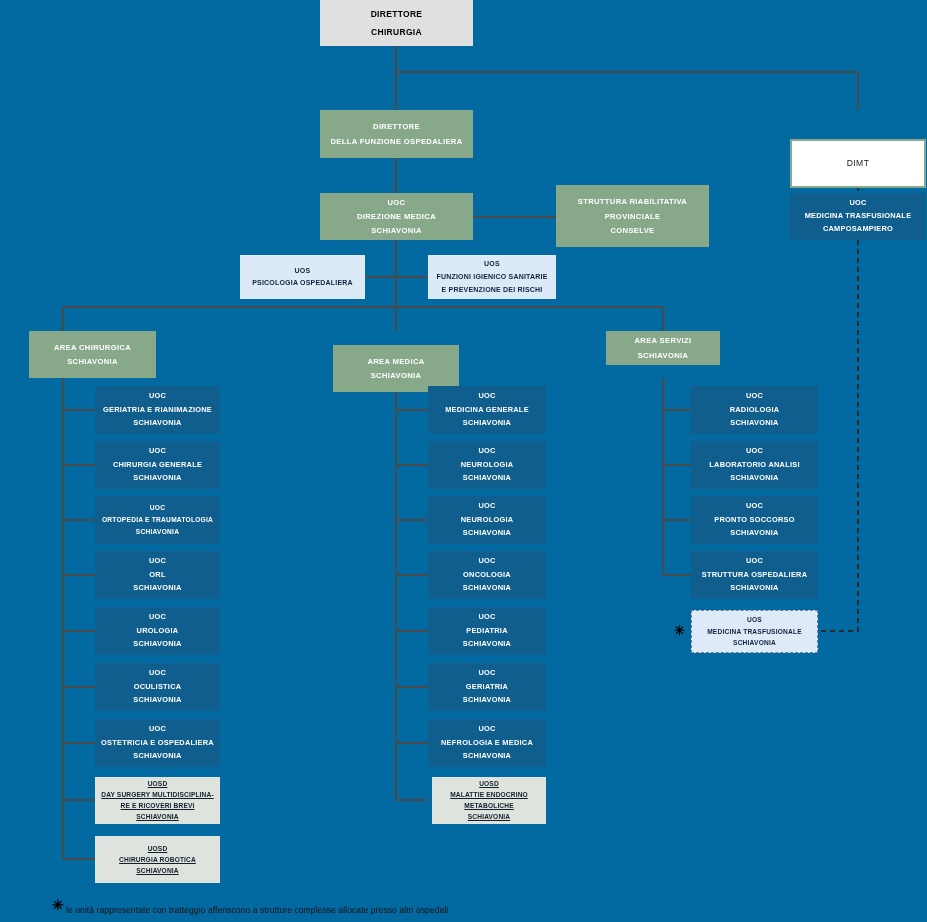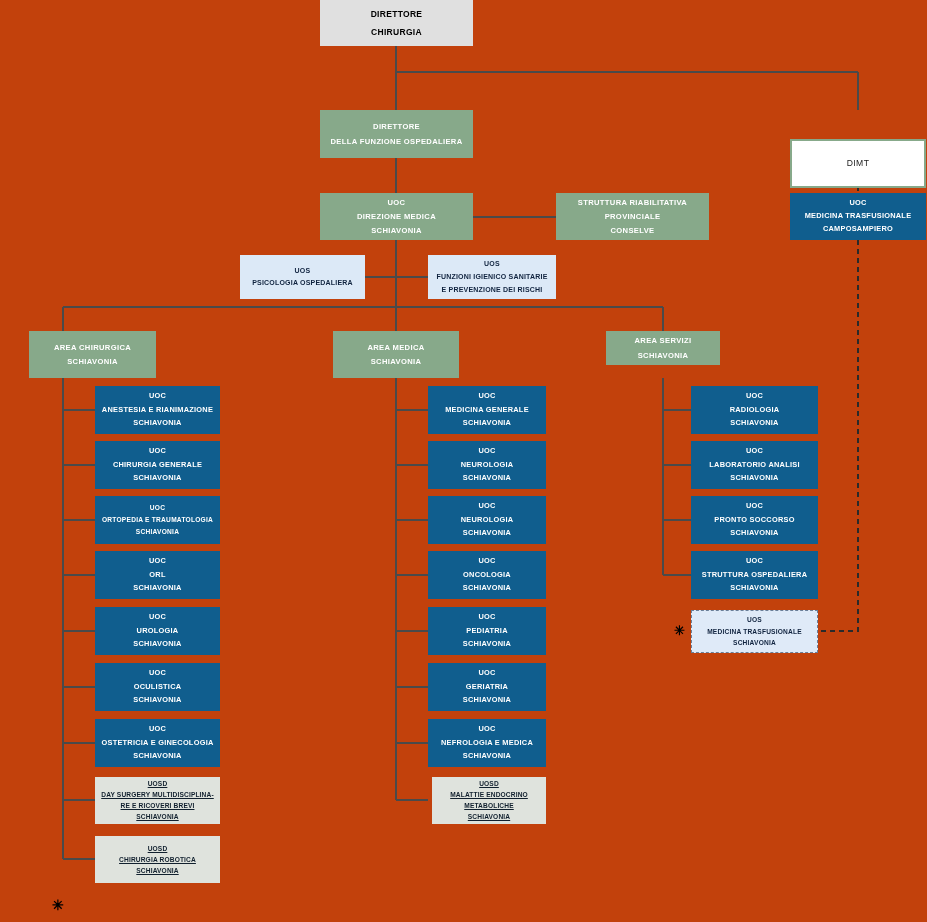--- a/index.html
+++ b/index.html
@@ -6,21 +6,21 @@
   html, body {
     margin: 0; padding: 0;
     background: #ffffff;
     font-family: "Liberation Sans", sans-serif;
   }
   #chart {
     position: relative;
     width: 927px;
     height: 922px;
     overflow: hidden;
-    background: #c2410c;
+    background: #0369a1;
   }
   svg#wires {
     position: absolute;
     left: 0; top: 0;
     width: 927px; height: 922px;
     pointer-events: none;
   }
   .node {
     position: absolute;
     display: flex;
@@ -203,21 +203,21 @@
   <div class="node v-green-outline" style="left:790px; top:110px; width:136px; height:49px;margin-top:29px;">
     <span class="ln">DIMT</span>
   </div>
 
   <div class="node v-green" style="left:320px; top:193px; width:153px; height:47px;">
     <span class="ln">UOC</span>
     <span class="ln">DIREZIONE MEDICA</span>
     <span class="ln">SCHIAVONIA</span>
   </div>
 
-  <div class="node v-green" style="left:556px; top:193px; width:153px; height:47px;">
+  <div class="node v-green" style="left:556px; top:185px; width:153px; height:62px;">
     <span class="ln">STRUTTURA RIABILITATIVA</span>
     <span class="ln">PROVINCIALE</span>
     <span class="ln">CONSELVE</span>
   </div>
 
   <div class="node v-blue" style="left:790px; top:193px; width:136px; height:47px;">
     <span class="ln">UOC</span>
     <span class="ln">MEDICINA TRASFUSIONALE</span>
     <span class="ln">CAMPOSAMPIERO</span>
   </div>
@@ -231,33 +231,33 @@
     <span class="ln">UOS</span>
     <span class="ln">FUNZIONI IGIENICO SANITARIE</span>
     <span class="ln">E PREVENZIONE DEI RISCHI</span>
   </div>
 
   <div class="node v-green" style="left:0px; top:331px; width:127px; height:47px;margin-left:29px;">
     <span class="ln">AREA CHIRURGICA</span>
     <span class="ln">SCHIAVONIA</span>
   </div>
 
-  <div class="node v-green" style="left:333px; top:331px; width:126px; height:47px;">
+  <div class="node v-green" style="left:333px; top:345px; width:126px; height:47px;">
     <span class="ln">AREA MEDICA</span>
     <span class="ln">SCHIAVONIA</span>
   </div>
 
   <div class="node v-green" style="left:606px; top:331px; width:114px; height:34px;">
     <span class="ln">AREA SERVIZI</span>
     <span class="ln">SCHIAVONIA</span>
   </div>
 
   <div class="node v-blue" style="left:95px; top:386px; width:125px; height:48px;">
     <span class="ln">UOC</span>
-    <span class="ln">ANESTESIA E RIANIMAZIONE</span>
+    <span class="ln">GERIATRIA E RIANIMAZIONE</span>
     <span class="ln">SCHIAVONIA</span>
   </div>
   <div class="node v-blue" style="left:95px; top:441px; width:125px; height:48px;">
     <span class="ln">UOC</span>
     <span class="ln">CHIRURGIA GENERALE</span>
     <span class="ln">SCHIAVONIA</span>
   </div>
   <div class="node v-blue" style="left:95px; top:496px; width:125px; height:48px; font-size:6.6px;">
     <span class="ln">UOC</span>
     <span class="ln">ORTOPEDIA E TRAUMATOLOGIA</span>
@@ -273,21 +273,21 @@
     <span class="ln">UROLOGIA</span>
     <span class="ln">SCHIAVONIA</span>
   </div>
   <div class="node v-blue" style="left:95px; top:663px; width:125px; height:48px;">
     <span class="ln">UOC</span>
     <span class="ln">OCULISTICA</span>
     <span class="ln">SCHIAVONIA</span>
   </div>
   <div class="node v-blue" style="left:95px; top:719px; width:125px; height:48px;">
     <span class="ln">UOC</span>
-    <span class="ln">OSTETRICIA E GINECOLOGIA</span>
+    <span class="ln">OSTETRICIA E OSPEDALIERA</span>
     <span class="ln">SCHIAVONIA</span>
   </div>
   <div class="node v-greyblock" style="left:95px; top:777px; width:125px; height:47px;">
     <span class="ln">UOSD</span>
     <span class="ln">DAY SURGERY  MULTIDISCIPLINA-</span>
     <span class="ln">RE E RICOVERI BREVI</span>
     <span class="ln">SCHIAVONIA</span>
   </div>
   <div class="node v-greyblock" style="left:95px; top:836px; width:125px; height:47px;">
     <span class="ln">UOSD</span>
@@ -359,14 +359,15 @@
   </div>
   <div class="node v-lightblue-dashed" style="left:691px; top:610px; width:127px; height:43px;">
     <span class="ln">UOS</span>
     <span class="ln">MEDICINA TRASFUSIONALE</span>
     <span class="ln">SCHIAVONIA</span>
   </div>
 
   <span class="asterisk" style="left:674px; top:623px;">✳</span>
 
   <span class="footnote-star">✳</span>
+  <span class="footnote">le unità rappresentate con tratteggio afferiscono a strutture complesse allocate presso altri ospedali</span>
 
 </div>
 
 </body></html>

